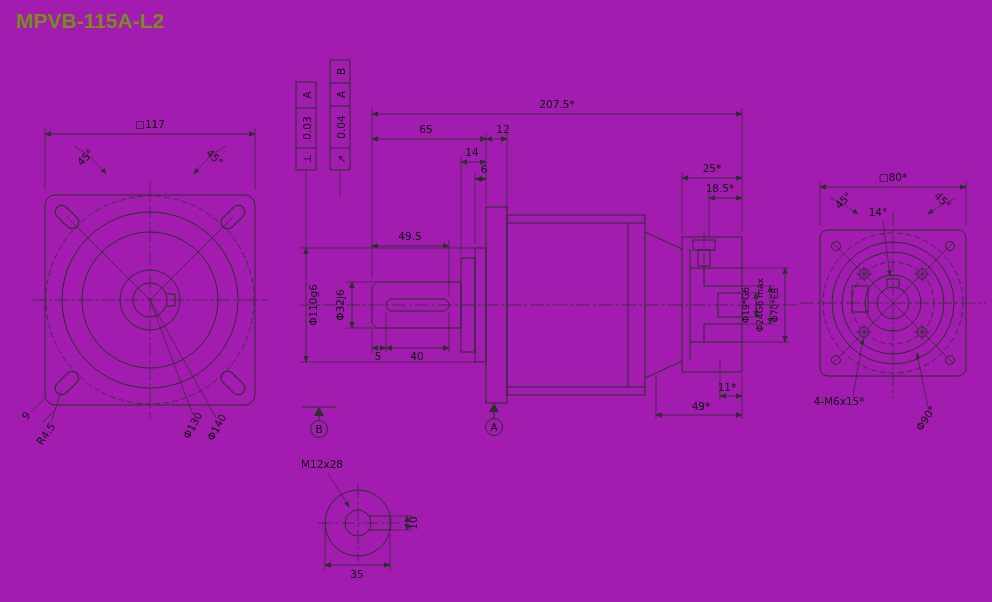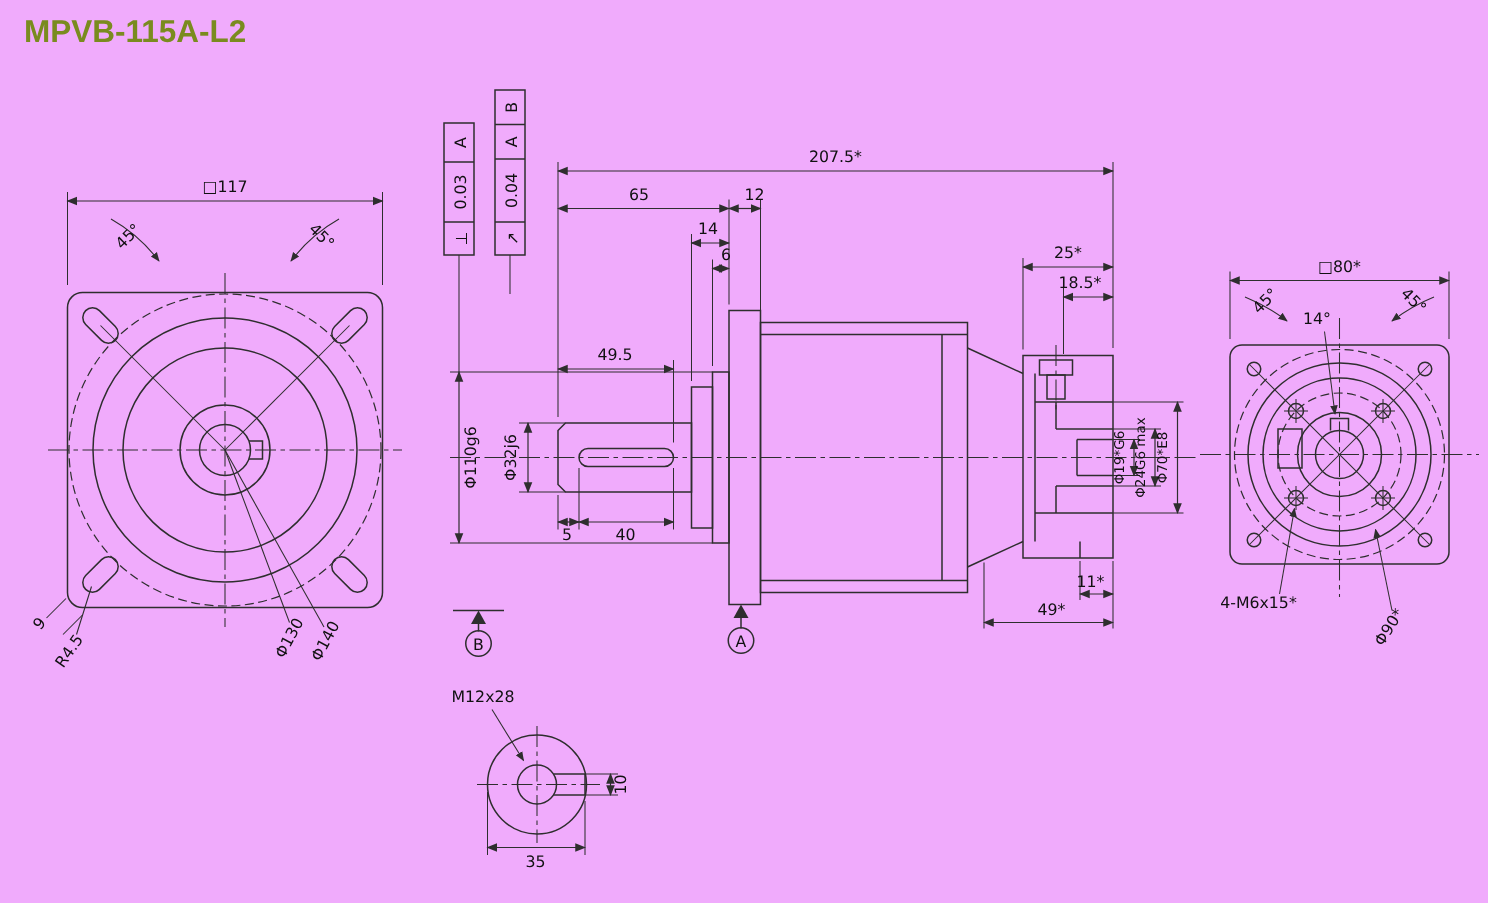--- a/index.html
+++ b/index.html
@@ -1,16 +1,16 @@
 <!DOCTYPE html>
 <html><head>
 <meta charset="utf-8">
 <style>
   html,body{margin:0;padding:0;background:#fff;}
-  .stage{position:relative;width:992px;height:602px;background:#f0abfc;overflow:hidden;}
+  .stage{position:relative;width:992px;height:602px;background:#a21caf;overflow:hidden;}
   svg{display:block;}
   .ln{stroke:#2e2e2e;stroke-width:1;fill:none;}
   .th{stroke:#2e2e2e;stroke-width:0.7;fill:none;}
   .cl{stroke:#2e2e2e;stroke-width:0.7;fill:none;stroke-dasharray:14 3 3 3;}
   .dl{stroke:#2e2e2e;stroke-width:0.8;fill:none;stroke-dasharray:6 3;}
   .dm{stroke:#2e2e2e;stroke-width:0.8;fill:none;}
   .t{font-family:"DejaVu Sans",sans-serif;font-size:10.5px;fill:#111;text-anchor:middle;}
   .t9{font-size:9px;}
   .fil{fill:#2e2e2e;stroke:none;}
   .title{font-family:"Liberation Sans",sans-serif;font-weight:700;font-size:21px;}

